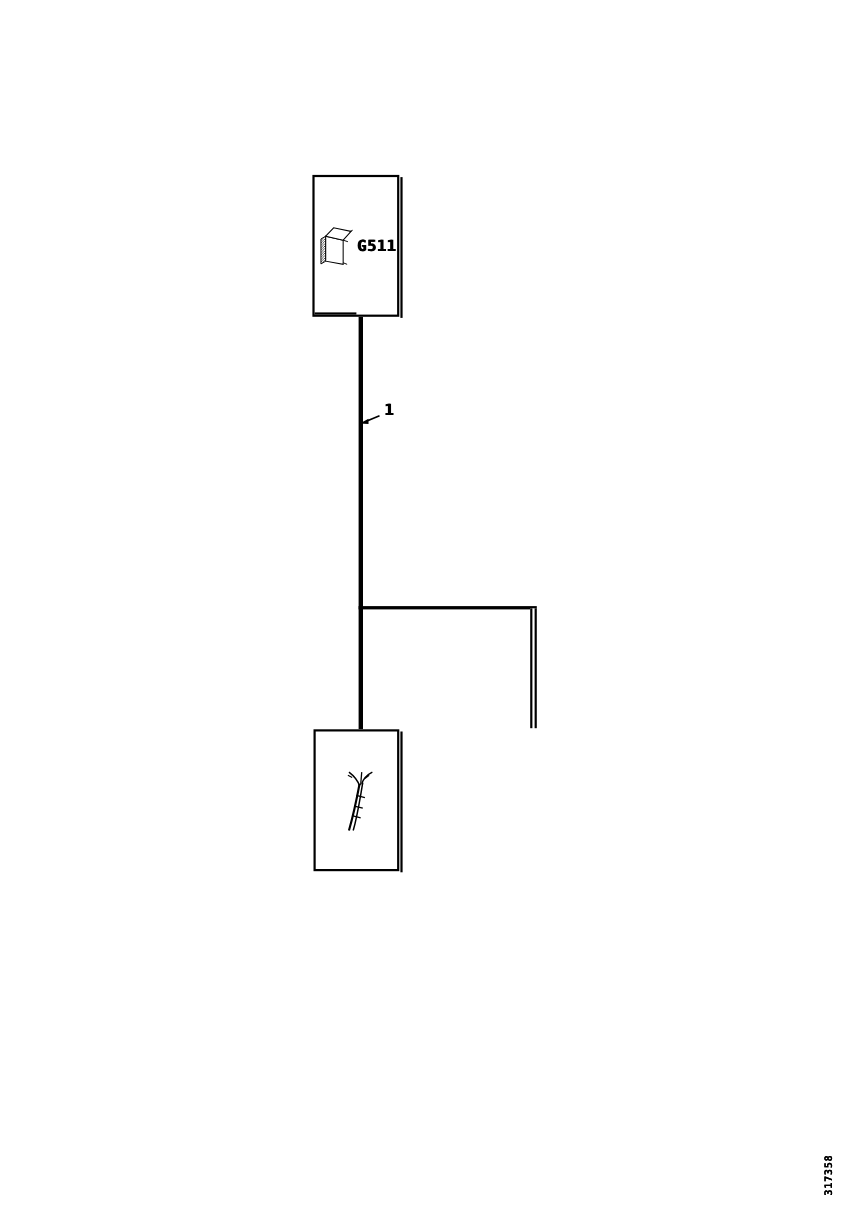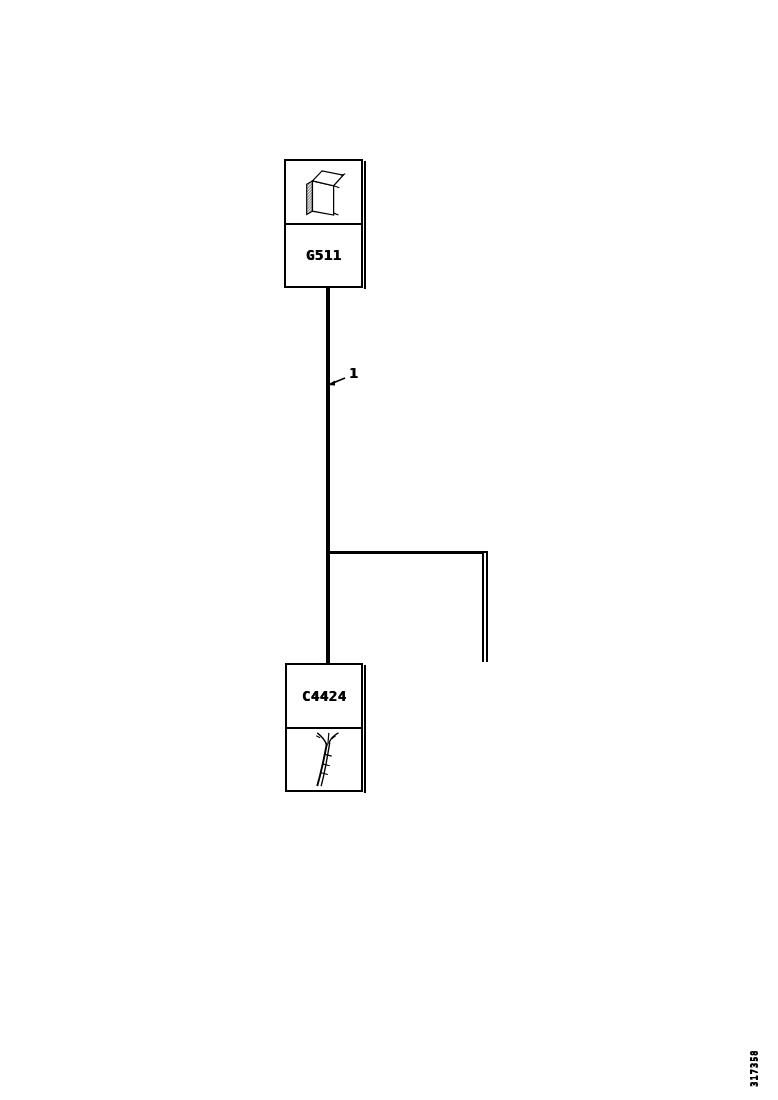--- a/index.html
+++ b/index.html
@@ -21,21 +21,21 @@
     overflow: hidden;
   }
 
   
   .node {
     position: absolute;
     border: 2px solid #000;
     background: #fff;
     box-sizing: border-box;
     display: flex;
-    flex-direction: column;
+    flex-direction: row;
   }
   
   .node::after {
     content: "";
     position: absolute;
     top: 0;
     right: -5px;
     width: 2px;
     height: calc(100% + 3px);
     background: #000;
@@ -136,23 +136,20 @@
         <path d="M44,11 L48,9" stroke="#000" stroke-width="1.2"></path>
         <path d="M36,50 L41,52" stroke="#000" stroke-width="1.2"></path>
       </svg>
     </div>
     <div class="cell">
       <span class="label">G511</span>
     </div>
   </div>
 
   <div class="node node-bl">
-    <div class="cell split">
-      <span class="label">C4424</span>
-    </div>
     <div class="cell">
       <svg width="44" height="58" viewBox="0 0 44 60">
         <path d="M15,58 C19,44 22,30 25,14" stroke="#000" stroke-width="2" fill="none"></path>
         <path d="M19,58 C23,44 25,30 28,13" stroke="#000" stroke-width="1.4" fill="none"></path>
         <path d="M25,16 C23,10 19,6 15,3" stroke="#000" stroke-width="1.4" fill="none"></path>
         <path d="M27,14 C29,8 33,5 37,3" stroke="#000" stroke-width="1.4" fill="none"></path>
         <path d="M26,15 L27,3" stroke="#000" stroke-width="1.2" fill="none"></path>
         <path d="M20,35 L28,37" stroke="#000" stroke-width="1.2"></path>
         <path d="M18,44 L26,46" stroke="#000" stroke-width="1.2"></path>
         <path d="M22,25 L30,27" stroke="#000" stroke-width="1.2"></path>

